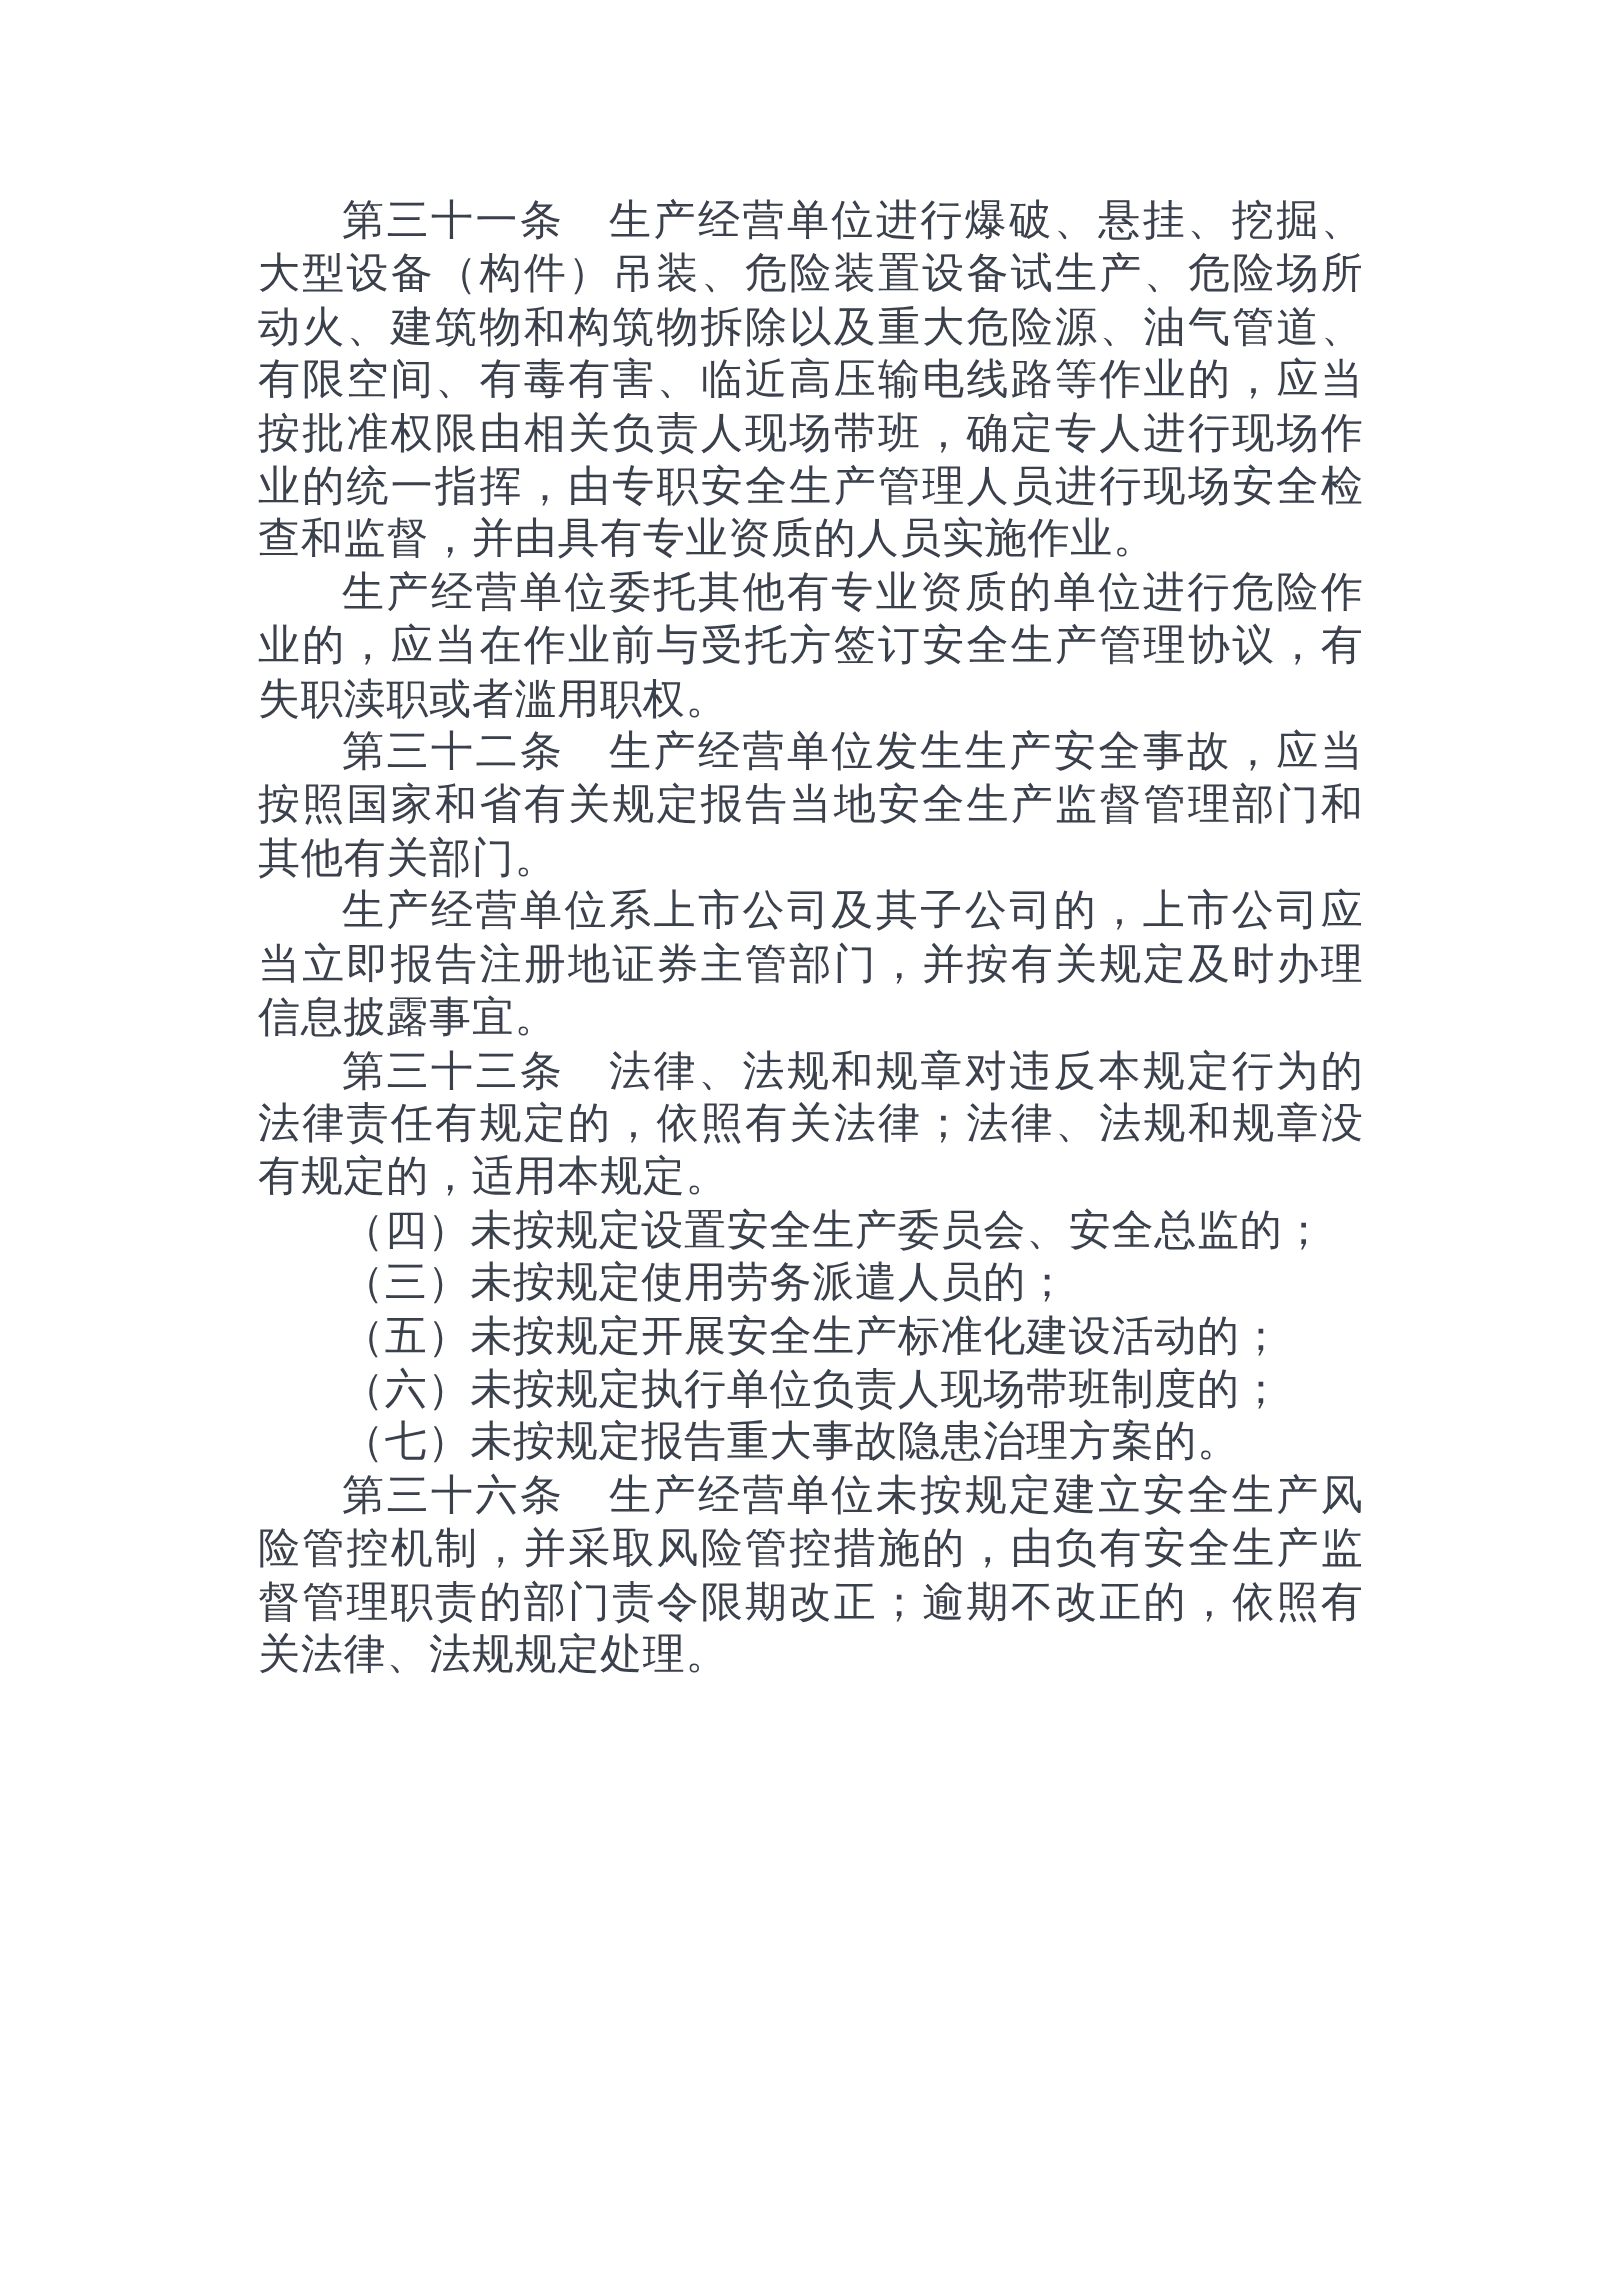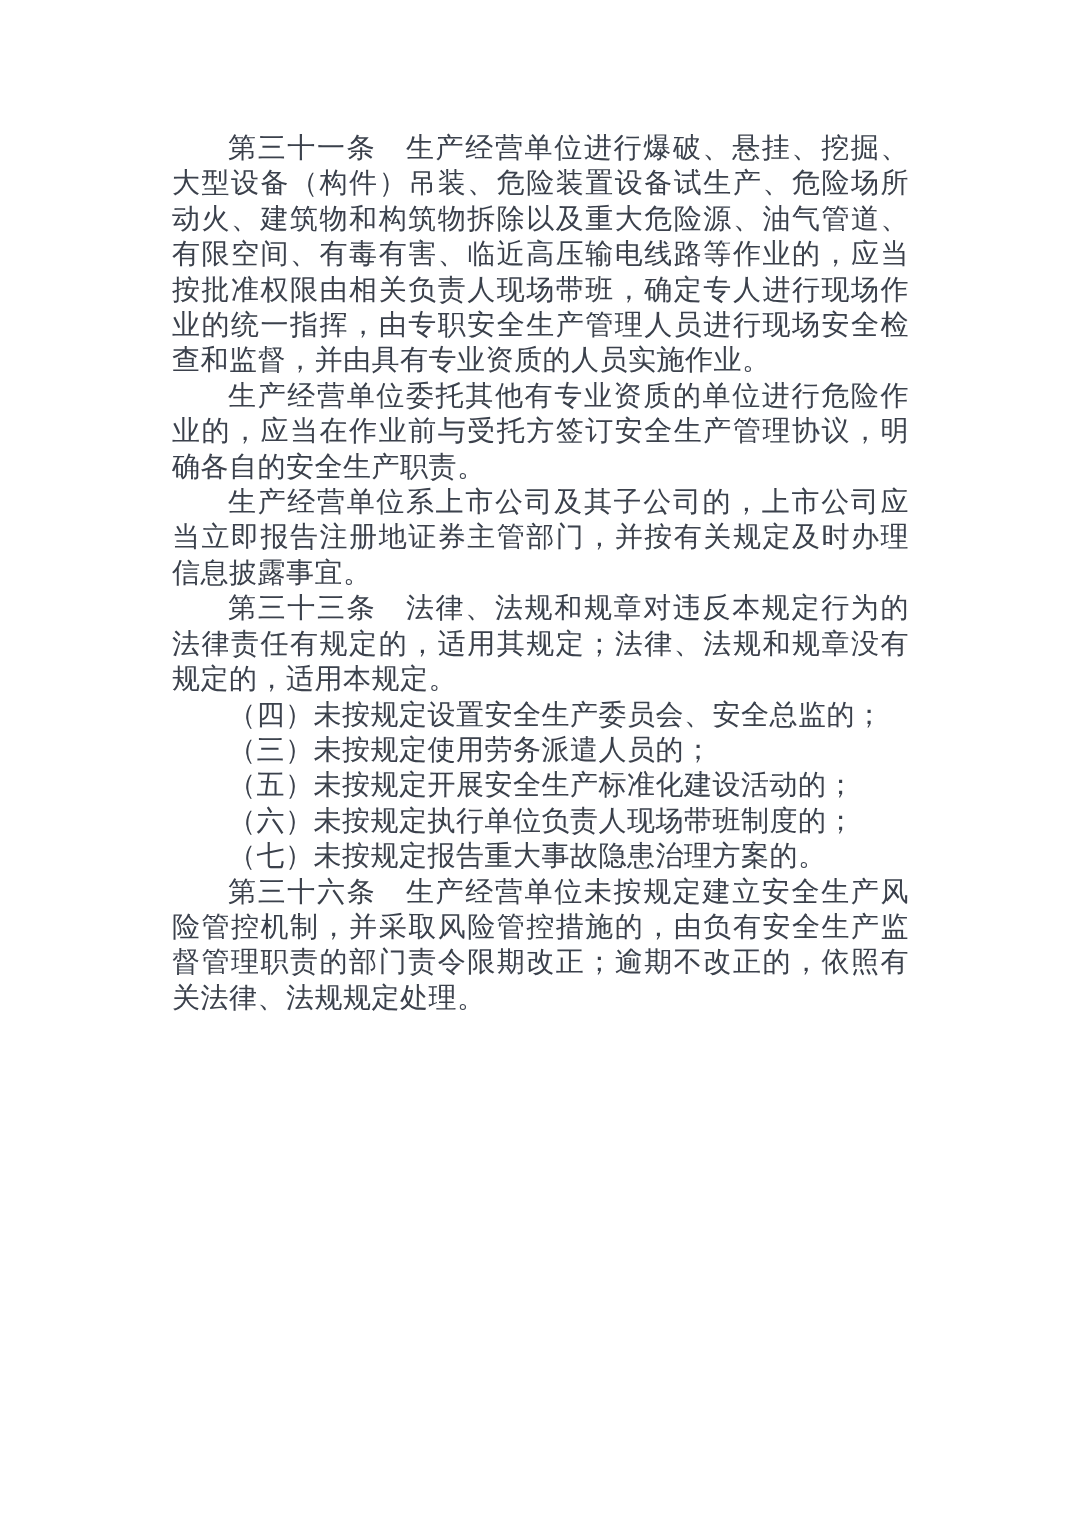--- a/index.html
+++ b/index.html
@@ -63,23 +63,24 @@
     font-family: "Liberation Serif", "DejaVu Serif", serif;
   }
 </style>
 </head>
 <body>
 
 <div class="page">
 
   <main class="doc-body">
       <p>第三十一条　生产经营单位进行爆破、悬挂、挖掘、大型设备（构件）吊装、危险装置设备试生产、危险场所动火、建筑物和构筑物拆除以及重大危险源、油气管道、有限空间、有毒有害、临近高压输电线路等作业的，应当按批准权限由相关负责人现场带班，确定专人进行现场作业的统一指挥，由专职安全生产管理人员进行现场安全检查和监督，并由具有专业资质的人员实施作业。</p>
-      <p>生产经营单位委托其他有专业资质的单位进行危险作业的，应当在作业前与受托方签订安全生产管理协议，明确各自的安全生产职责。</p>
+      <p>生产经营单位委托其他有专业资质的单位进行危险作业的，应当在作业前与受托方签订安全生产管理协议，有失职渎职或者滥用职权。</p>
+      <p>第三十二条　生产经营单位发生生产安全事故，应当按照国家和省有关规定报告当地安全生产监督管理部门和其他有关部门。</p>
       <p>生产经营单位系上市公司及其子公司的，上市公司应当立即报告注册地证券主管部门，并按有关规定及时办理信息披露事宜。</p>
-      <p>第三十三条　法律、法规和规章对违反本规定行为的法律责任有规定的，适用其规定；法律、法规和规章没有规定的，适用本规定。</p>
+      <p>第三十三条　法律、法规和规章对违反本规定行为的法律责任有规定的，依照有关法律；法律、法规和规章没有规定的，适用本规定。</p>
       <p>（四）未按规定设置安全生产委员会、安全总监的；</p>
       <p>（三）未按规定使用劳务派遣人员的；</p>
       <p>（五）未按规定开展安全生产标准化建设活动的；</p>
       <p>（六）未按规定执行单位负责人现场带班制度的；</p>
       <p>（七）未按规定报告重大事故隐患治理方案的。</p>
       <p>第三十六条　生产经营单位未按规定建立安全生产风险管控机制，并采取风险管控措施的，由负有安全生产监督管理职责的部门责令限期改正；逾期不改正的，依照有关法律、法规规定处理。</p>
     </main>
 
   <span class="page-num">76</span>
 

